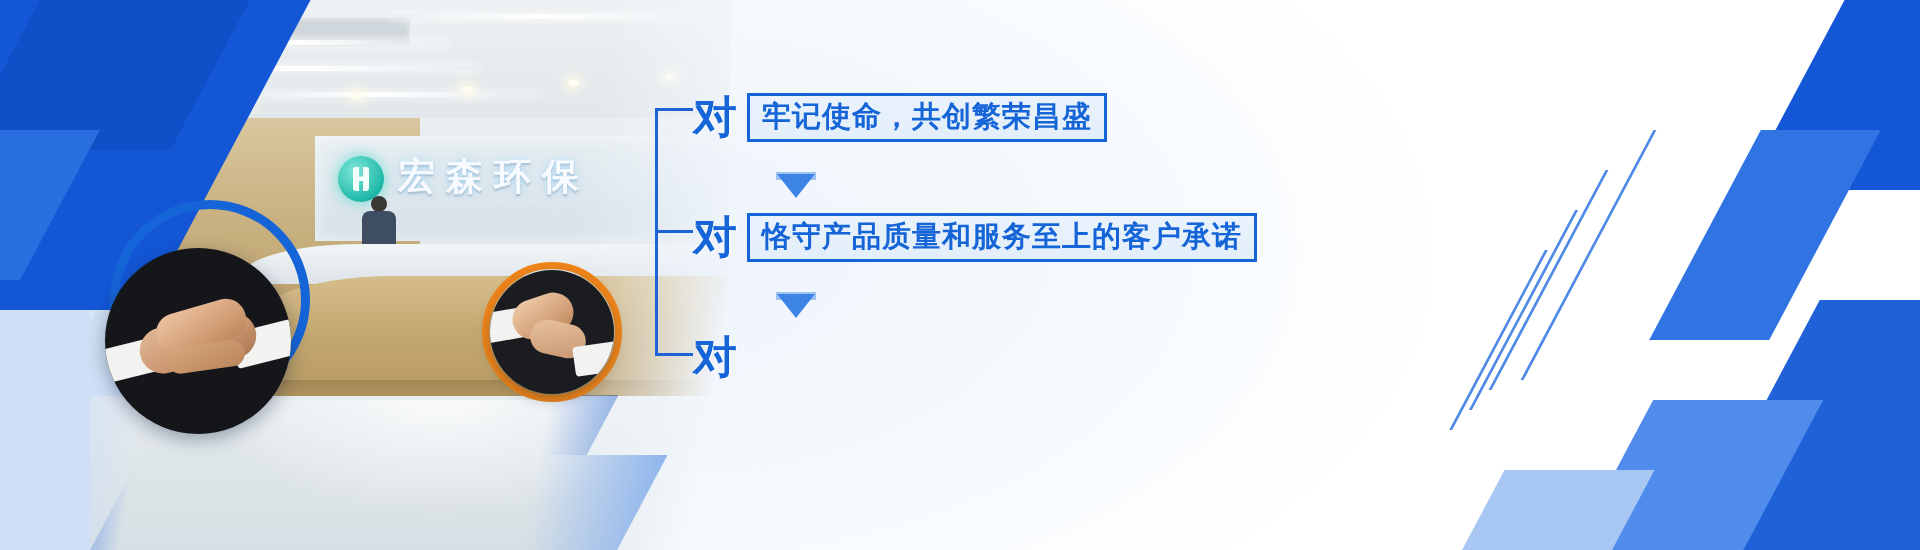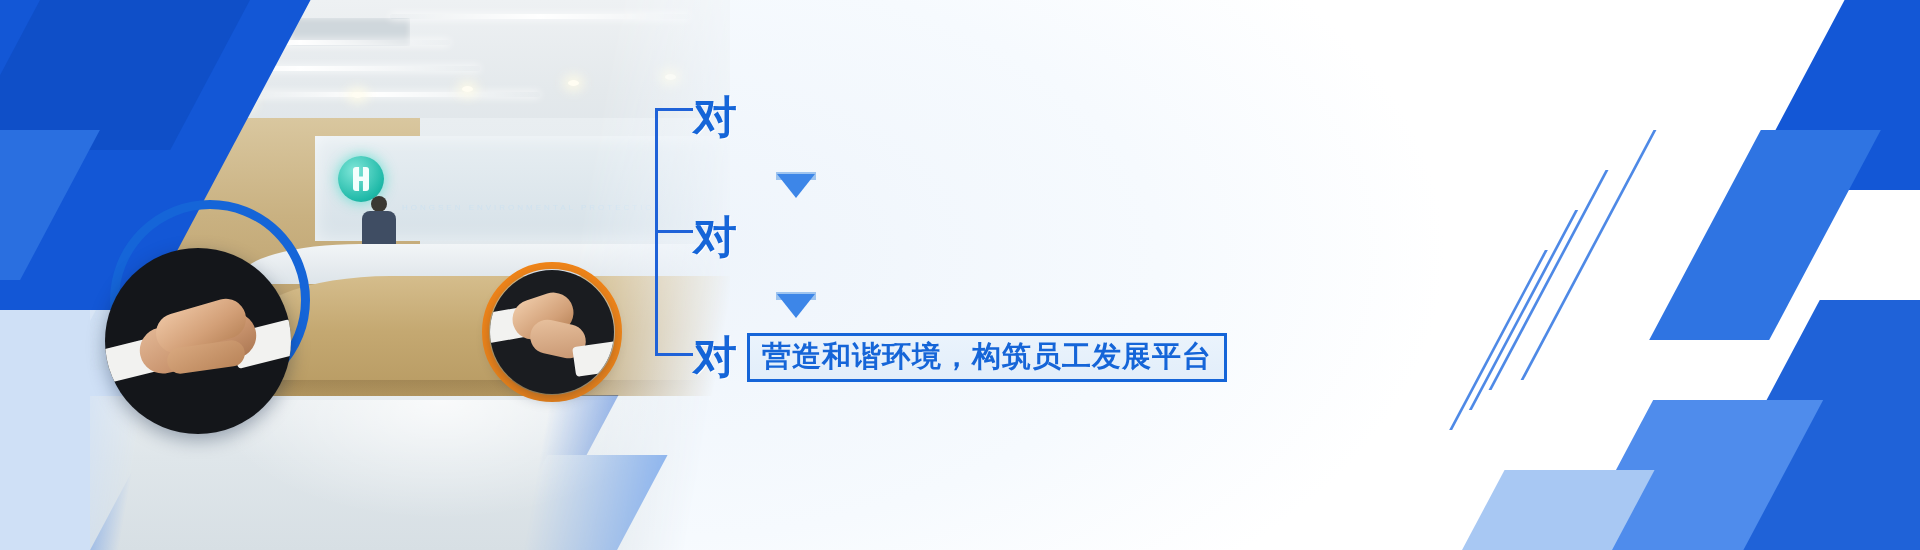--- a/index.html
+++ b/index.html
@@ -315,20 +315,21 @@
       <div class="downlight" style="left:150px;top:100px;"></div>
       <div class="downlight" style="left:262px;top:92px;"></div>
       <div class="downlight" style="left:372px;top:86px;"></div>
       <div class="downlight" style="left:478px;top:80px;"></div>
       <div class="downlight" style="left:575px;top:74px;"></div>
 
       <div class="lobby-wall"></div>
       <div class="wall-wood"></div>
       <div class="wall-sign"></div>
       <div class="sign-logo"></div>
+      <div class="sign-text">宏森环保</div>
       <div class="sign-sub">HONGSEN ENVIRONMENTAL PROTECTION</div>
 
       <div class="side-glass"></div>
       <div class="shelf" style="left:6px;top:176px;width:58px;height:7px;"></div>
       <div class="shelf" style="left:6px;top:212px;width:58px;height:7px;"></div>
       <div class="shelf" style="left:6px;top:248px;width:58px;height:7px;"></div>
 
       <div class="staff">
         <div class="head"></div>
         <div class="body"></div>
@@ -376,36 +377,37 @@
   <div class="rline" style="right:420px;top:250px;height:180px;"></div>
   <div class="rline" style="right:330px;top:130px;height:250px;"></div>
 
   <div class="values">
 
     <div class="brace"></div>
     <div class="brace-mid"></div>
 
     <div class="row row-1">
       <span class="lead">对</span>
+      <span class="tagbox">牢记使命，共创繁荣昌盛</span>
     </div>
 
     <div class="arrow-down arr-a">
       <div class="tri-top"></div>
       <div class="tri"></div>
     </div>
 
     <div class="row row-2">
       <span class="lead">对</span>
+      <span class="tagbox">恪守产品质量和服务至上的客户承诺</span>
     </div>
 
     <div class="arrow-down arr-b">
       <div class="tri-top"></div>
       <div class="tri"></div>
     </div>
 
     <div class="row row-3">
       <span class="lead">对</span>
-      <span class="tagbox">营造和谐环境，构筑员工发展平台</span>
     </div>
 
   </div>
 
 </div>
 
 </body></html>

